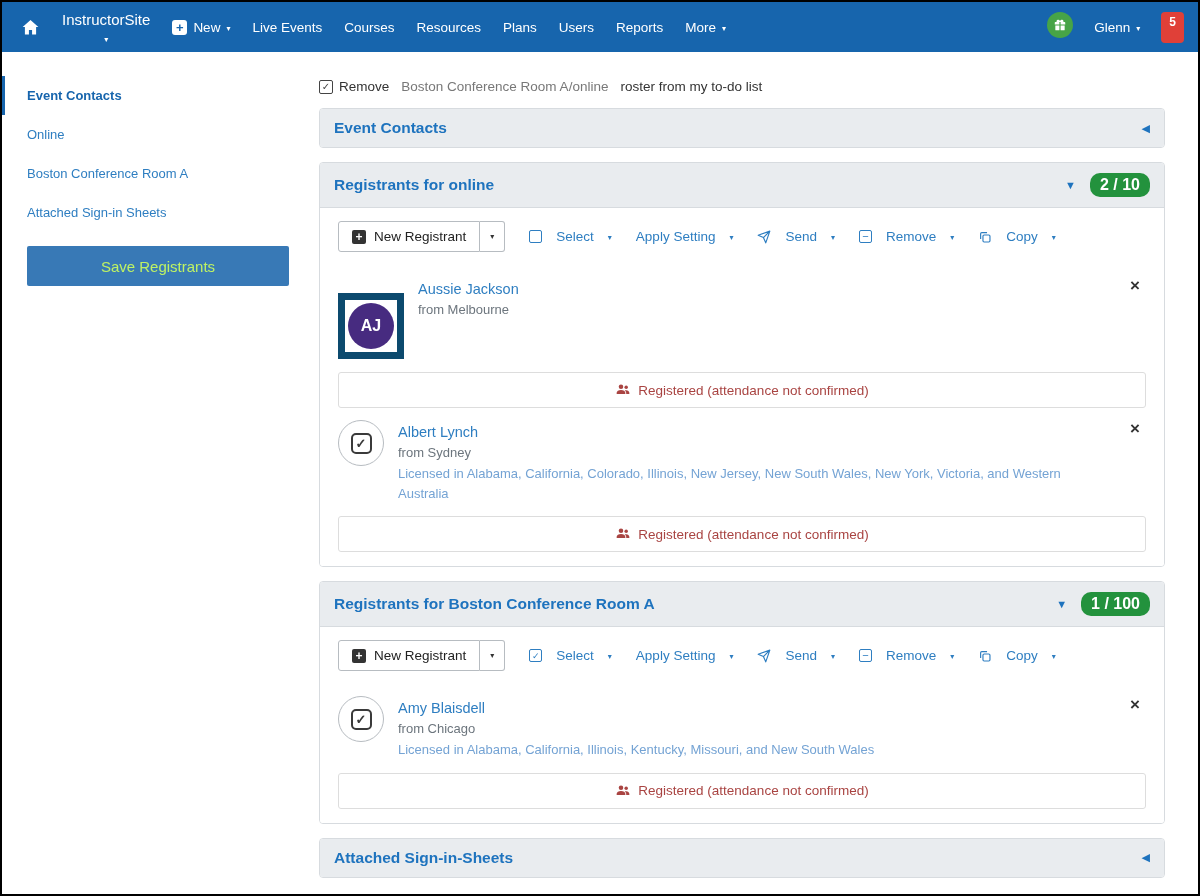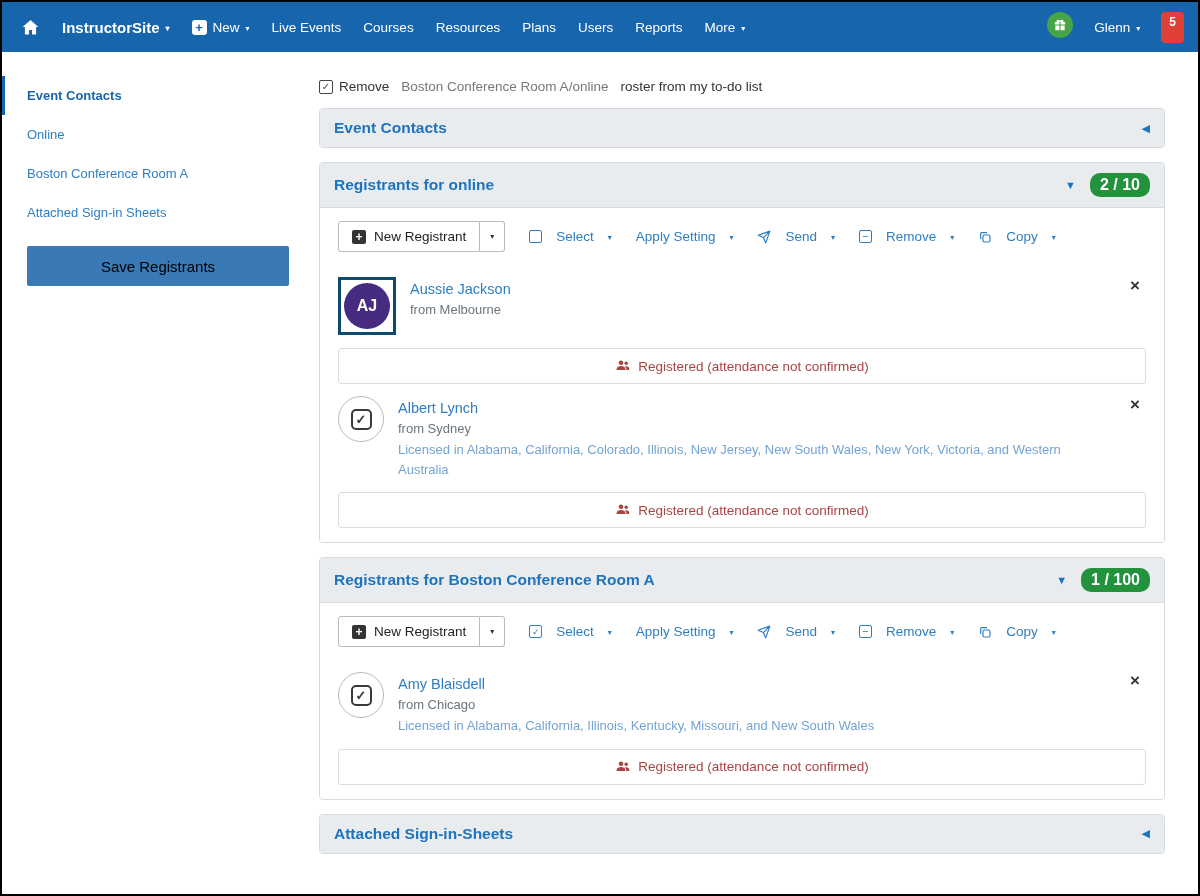--- a/index.html
+++ b/index.html
@@ -7,41 +7,41 @@
   body { font-family: "Liberation Sans", sans-serif; }
 
   .wrapper { width:1200px; height:896px; border:2px solid #000; background:#fff;
              display:flex; flex-direction:column; overflow:hidden; }
 
   
   .navbar { height:50px; background:#1765ad; color:#fff; display:flex; align-items:center;
             padding:0 14px; flex-shrink:0; }
   .nav-item { display:flex; align-items:center; gap:6px; color:#fff; font-size:13.5px;
               padding:8px 11px; cursor:pointer; white-space:nowrap; }
-  .nav-brand { font-size:15px; font-weight:bold; }
+  .nav-brand { font-size:15px; font-weight:normal;flex-direction:column; }
   .nav-caret { font-size:8px; position:relative; top:1px; }
   .home-icon { display:flex; align-items:center; padding:6px 10px 6px 4px; cursor:pointer; }
   .plus-box-white { width:15px; height:15px; background:#fff; color:#1765ad; border-radius:3px;
                     font-size:13px; font-weight:bold; display:inline-flex; align-items:center;
                     justify-content:center; line-height:1; }
   .nav-right { margin-left:auto; display:flex; gap:10px; }
   .gift-circle { width:26px; height:26px; border-radius:50%; background:#47a447;
                  display:flex; align-items:center; justify-content:center; cursor:pointer; }
   .notif-badge { background:#e04038; color:#fff; font-size:12px; font-weight:bold;
                  padding:3px 8px; border-radius:4px; cursor:pointer; }
 
   
   .body-row { display:flex; flex:1; overflow:hidden; background:#fff; }
 
   .sidebar { width:300px; flex-shrink:0; padding-top:24px; }
   .side-item { padding:12px 20px 12px 25px; font-size:13px; color:#2e7ec1; cursor:pointer; }
   .side-item.active { border-left:3px solid #1765ad; padding-left:22px; color:#1765ad;
                       font-weight:bold; }
   .save-btn { display:block; margin:14px 0 0 25px; width:262px; height:40px; background:#3879b6;
-              color:#000000; border:none; border-radius:2px; font-size:15px; cursor:pointer;
+              color:#bef264; border:none; border-radius:2px; font-size:15px; cursor:pointer;
               font-family:"Liberation Sans", sans-serif; }
 
   .main { flex:1; padding:16px 33px 0 17px; overflow:hidden; }
 
   .title-row { display:flex; align-items:center; gap:10px; }
   .page-title { font-size:17px; font-weight:bold; color:#333; }
   .help-icon { width:19px; height:19px; border:1.5px solid #666; border-radius:50%;
                color:#666; font-size:12px; font-weight:bold; display:flex; align-items:center;
                justify-content:center; cursor:pointer; }
 
@@ -81,21 +81,21 @@
              display:inline-flex; align-items:center; justify-content:center; font-size:9px;
              color:#2e7ec1; }
   .minus-box { width:13px; height:13px; border:1.5px solid #2e7ec1; border-radius:2px;
                display:inline-flex; align-items:center; justify-content:center; font-size:11px;
                color:#2e7ec1; line-height:1; }
   .icon-svg { display:inline-flex; align-items:center; }
 
   
   .registrant { padding-top:12px; }
   .reg-row { display:flex; gap:14px; }
-  .annotation { border:3px solid #0c4a6e; padding:3px; align-self:flex-start; }
+  .annotation { border:7px solid #0c4a6e; padding:3px; align-self:flex-start;margin-top:16px; }
   .avatar { width:46px; height:46px; border-radius:50%; flex-shrink:0; }
   .avatar.initials { background:#472b80; color:#fff; display:flex; align-items:center;
                      justify-content:center; font-size:16px; font-weight:bold; cursor:pointer; }
   .avatar.check { border:1.5px solid #b7bcc1; background:#fff; display:flex; align-items:center;
                   justify-content:center; cursor:pointer; }
   .avatar-cb { width:21px; height:21px; border:2px solid #3a3a3a; border-radius:5px;
                display:flex; align-items:center; justify-content:center; font-size:13px;
                font-weight:bold; color:#3a3a3a; }
   .reg-info { flex:1; padding-top:3px; min-width:0; }
   .reg-name { color:#2e7ec1; font-size:14.5px; text-decoration:none; cursor:pointer; }

